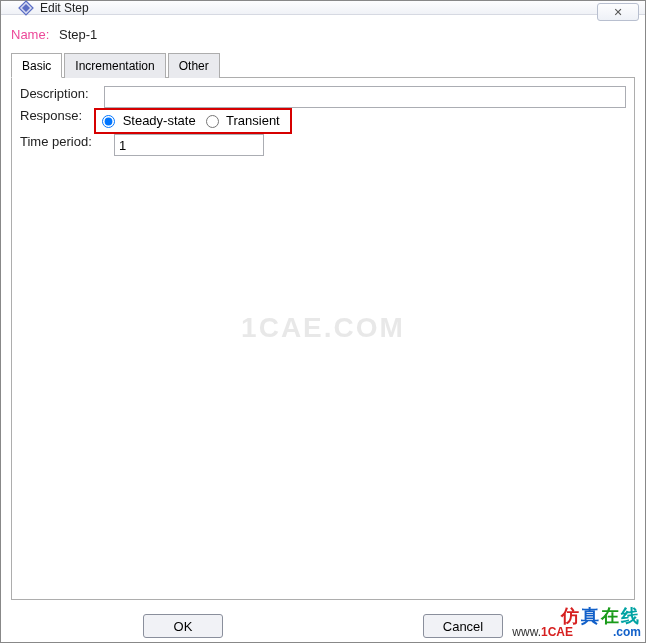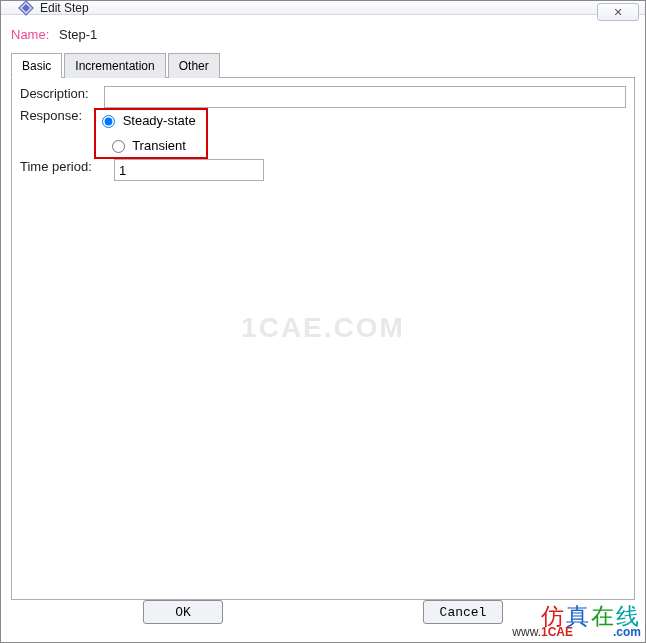--- a/index.html
+++ b/index.html
@@ -86,53 +86,51 @@
     height:22px; padding:1px 4px;
     font: inherit;
     outline:none;
   }
   .desc-input { flex:1; }
   .redbox {
     border:2px solid #d60000;
     padding:3px 10px 4px 6px;
     display:flex; align-items:center;
     gap:10px;
-    flex-direction:column;
   }
   input[type=radio] { margin:0 4px 0 0; vertical-align:middle; }
   .tp-input { width:150px; }
   .watermark {
     position:absolute; left:50%; top:48%; transform:translate(-50%,-50%);
     font-size:28px; font-weight:600; letter-spacing:2px;
     color:rgba(120,120,120,0.17);
     user-select:none; pointer-events:none;
     white-space:nowrap;
   }
   .buttonbar {
     height:38px;
-    display:flex; align-items:flex-start; justify-content:center;
+    display:flex; align-items:flex-end; justify-content:center;
     gap:200px;
     padding:0 12px;
     position:relative;
-    font-family:Liberation Mono, monospace;
   }
   button.std {
     width:80px; height:24px;
     background:#f1f2f6;
     border:1px solid #8a8f9c;
     border-radius:3px;
     font:inherit;
     cursor:pointer;
   }
   .brand {
     position:absolute; right:4px; bottom:2px;
     text-align:right; line-height:16px;
     pointer-events:none; user-select:none;
   }
-  .brand .cn { font-weight:400; font-size:23px; font-family: "Microsoft YaHei","SimSun",sans-serif; letter-spacing:2px; }
+  .brand .cn { font-weight:700; font-size:18px; font-family: "Microsoft YaHei","SimSun",sans-serif; letter-spacing:2px; }
   .brand .cn .c-r{color:#d61f1f;} .brand .cn .c-b{color:#1260c9;} .brand .cn .c-g{color:#1a9b1a;} .brand .cn .c-t{color:#00a3a3;}
   .brand .url { font-size:12px; color:#333; }
   .brand .url b { color:#d61f1f; font-weight:700; }
   .brand .url strong { color:#1260c9; font-weight:700;margin-left:40px; }
 </style>
 </head>
 <body>
 
 <div class="window">
 

